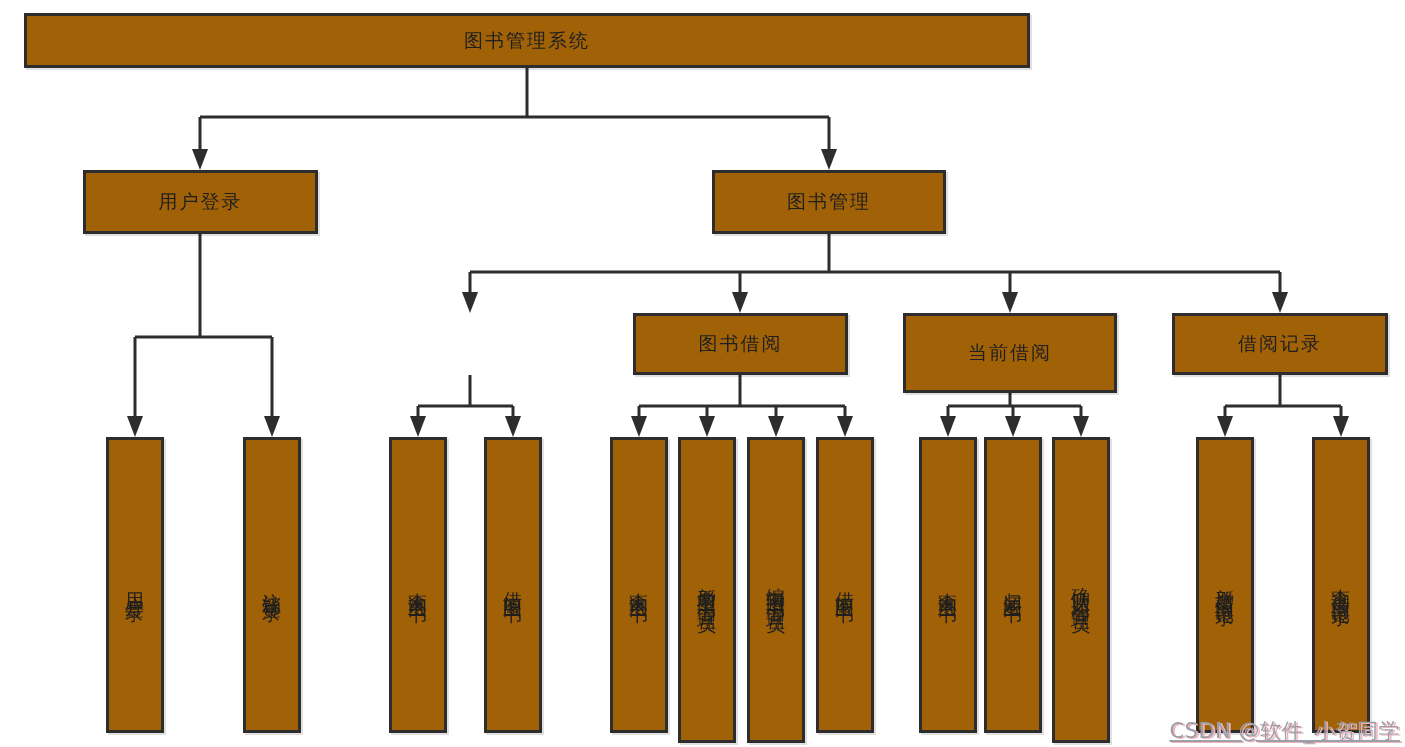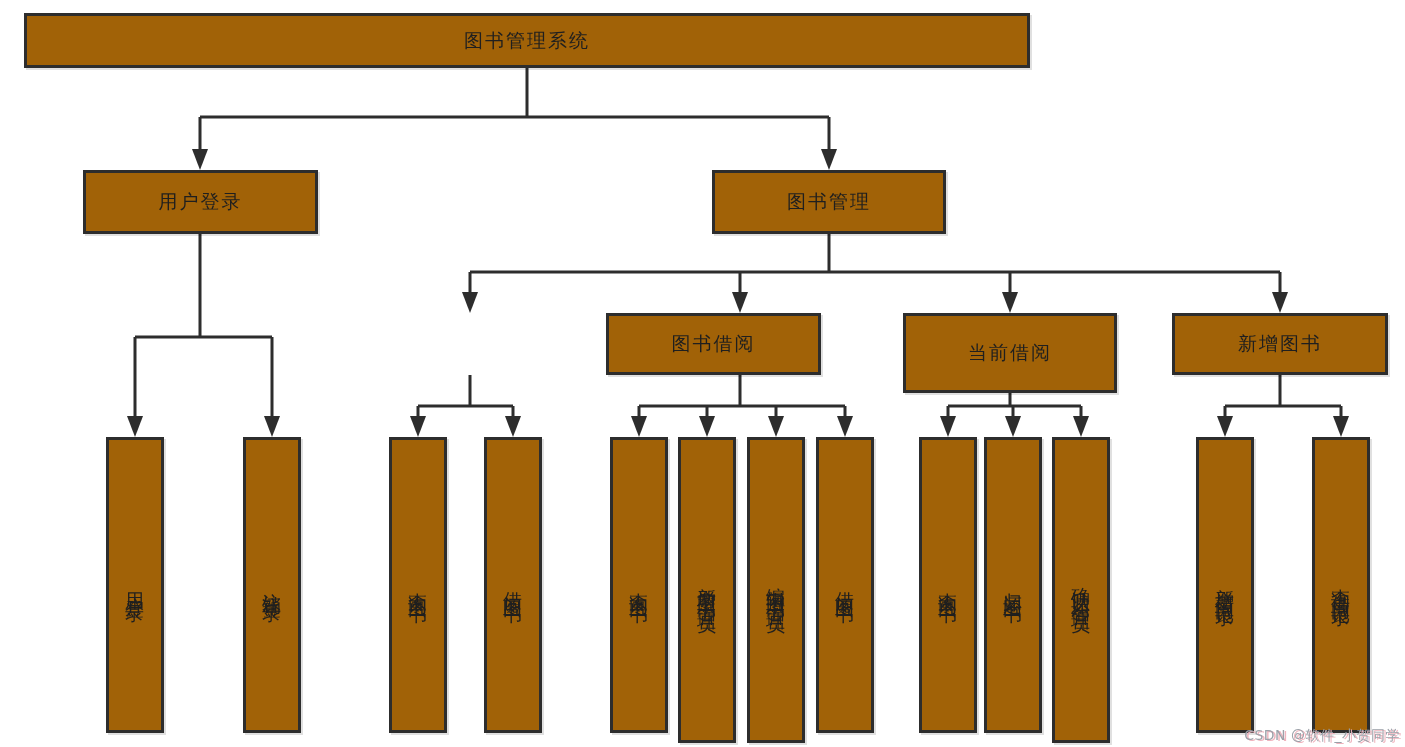--- a/index.html
+++ b/index.html
@@ -43,25 +43,26 @@
     writing-mode: vertical-rl;
     font-size: 19px;
     letter-spacing: 4px;
     line-height: 1;
     white-space: nowrap;
   }
   .watermark {
     position: absolute;
     right: 5px;
     bottom: 2px;
-    font-size: 14px;
+    font-size: 21px;
     color: #9ba0a8;
     text-shadow: 2px 1px 0 #f0b3bd;
     letter-spacing: 0.5px;
     white-space: nowrap;
+    text-decoration: underline;
   }
 </style>
 </head>
 <body>
 
 <div class="canvas">
 
   <svg class="wires" viewBox="0 0 1405 747" xmlns="http://www.w3.org/2000/svg">
     <g stroke="#2d2d2d" stroke-width="3" fill="none">
       <g>
@@ -113,28 +114,28 @@
     <span>图书管理系统</span>
   </div>
 
   <div class="box h" style="left:83px; top:170px; width:235px; height:64px">
     <span>用户登录</span>
   </div>
   <div class="box h" style="left:712px; top:170px; width:234px; height:64px">
     <span>图书管理</span>
   </div>
 
-  <div class="box h" style="left:606px; top:313px; width:215px; height:62px">
+  <div class="box h" style="left:633px; top:313px; width:215px; height:62px">
     <span>图书借阅</span>
   </div>
   <div class="box h" style="left:903px; top:313px; width:214px; height:80px">
     <span>当前借阅</span>
   </div>
   <div class="box h" style="left:1172px; top:313px; width:216px; height:62px">
-    <span>新增图书</span>
+    <span>借阅记录</span>
   </div>
 
   <div class="box v" style="left:106px; top:437px; width:58px; height:296px">
     <span>用户登录</span>
   </div>
   <div class="box v" style="left:243px; top:437px; width:58px; height:296px">
     <span>注销登录</span>
   </div>
   <div class="box v" style="left:389px; top:437px; width:58px; height:296px">
     <span>查询图书</span>

